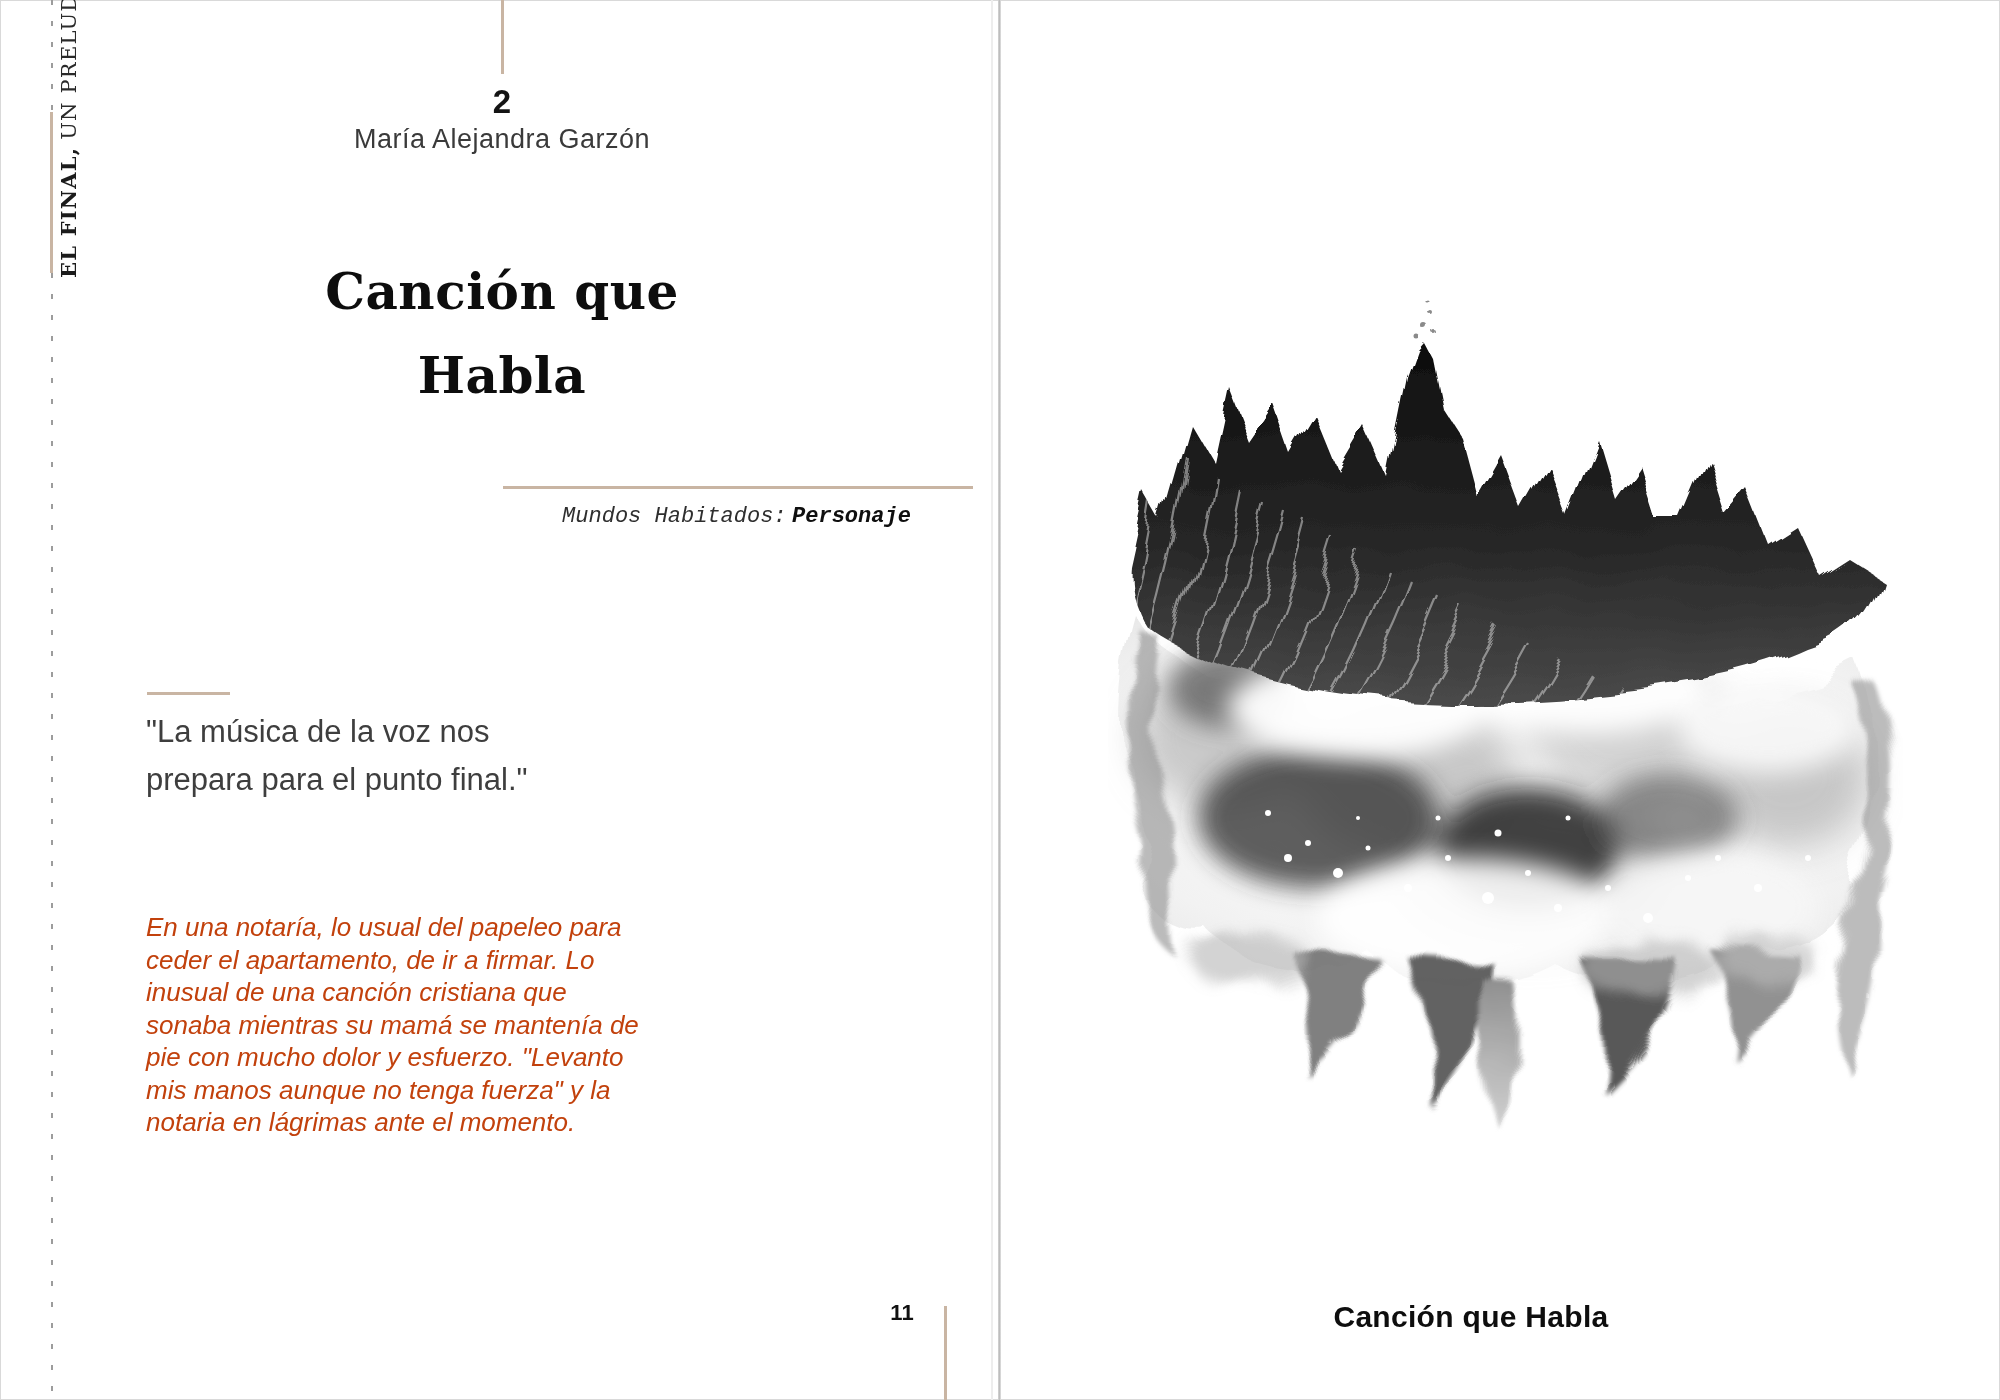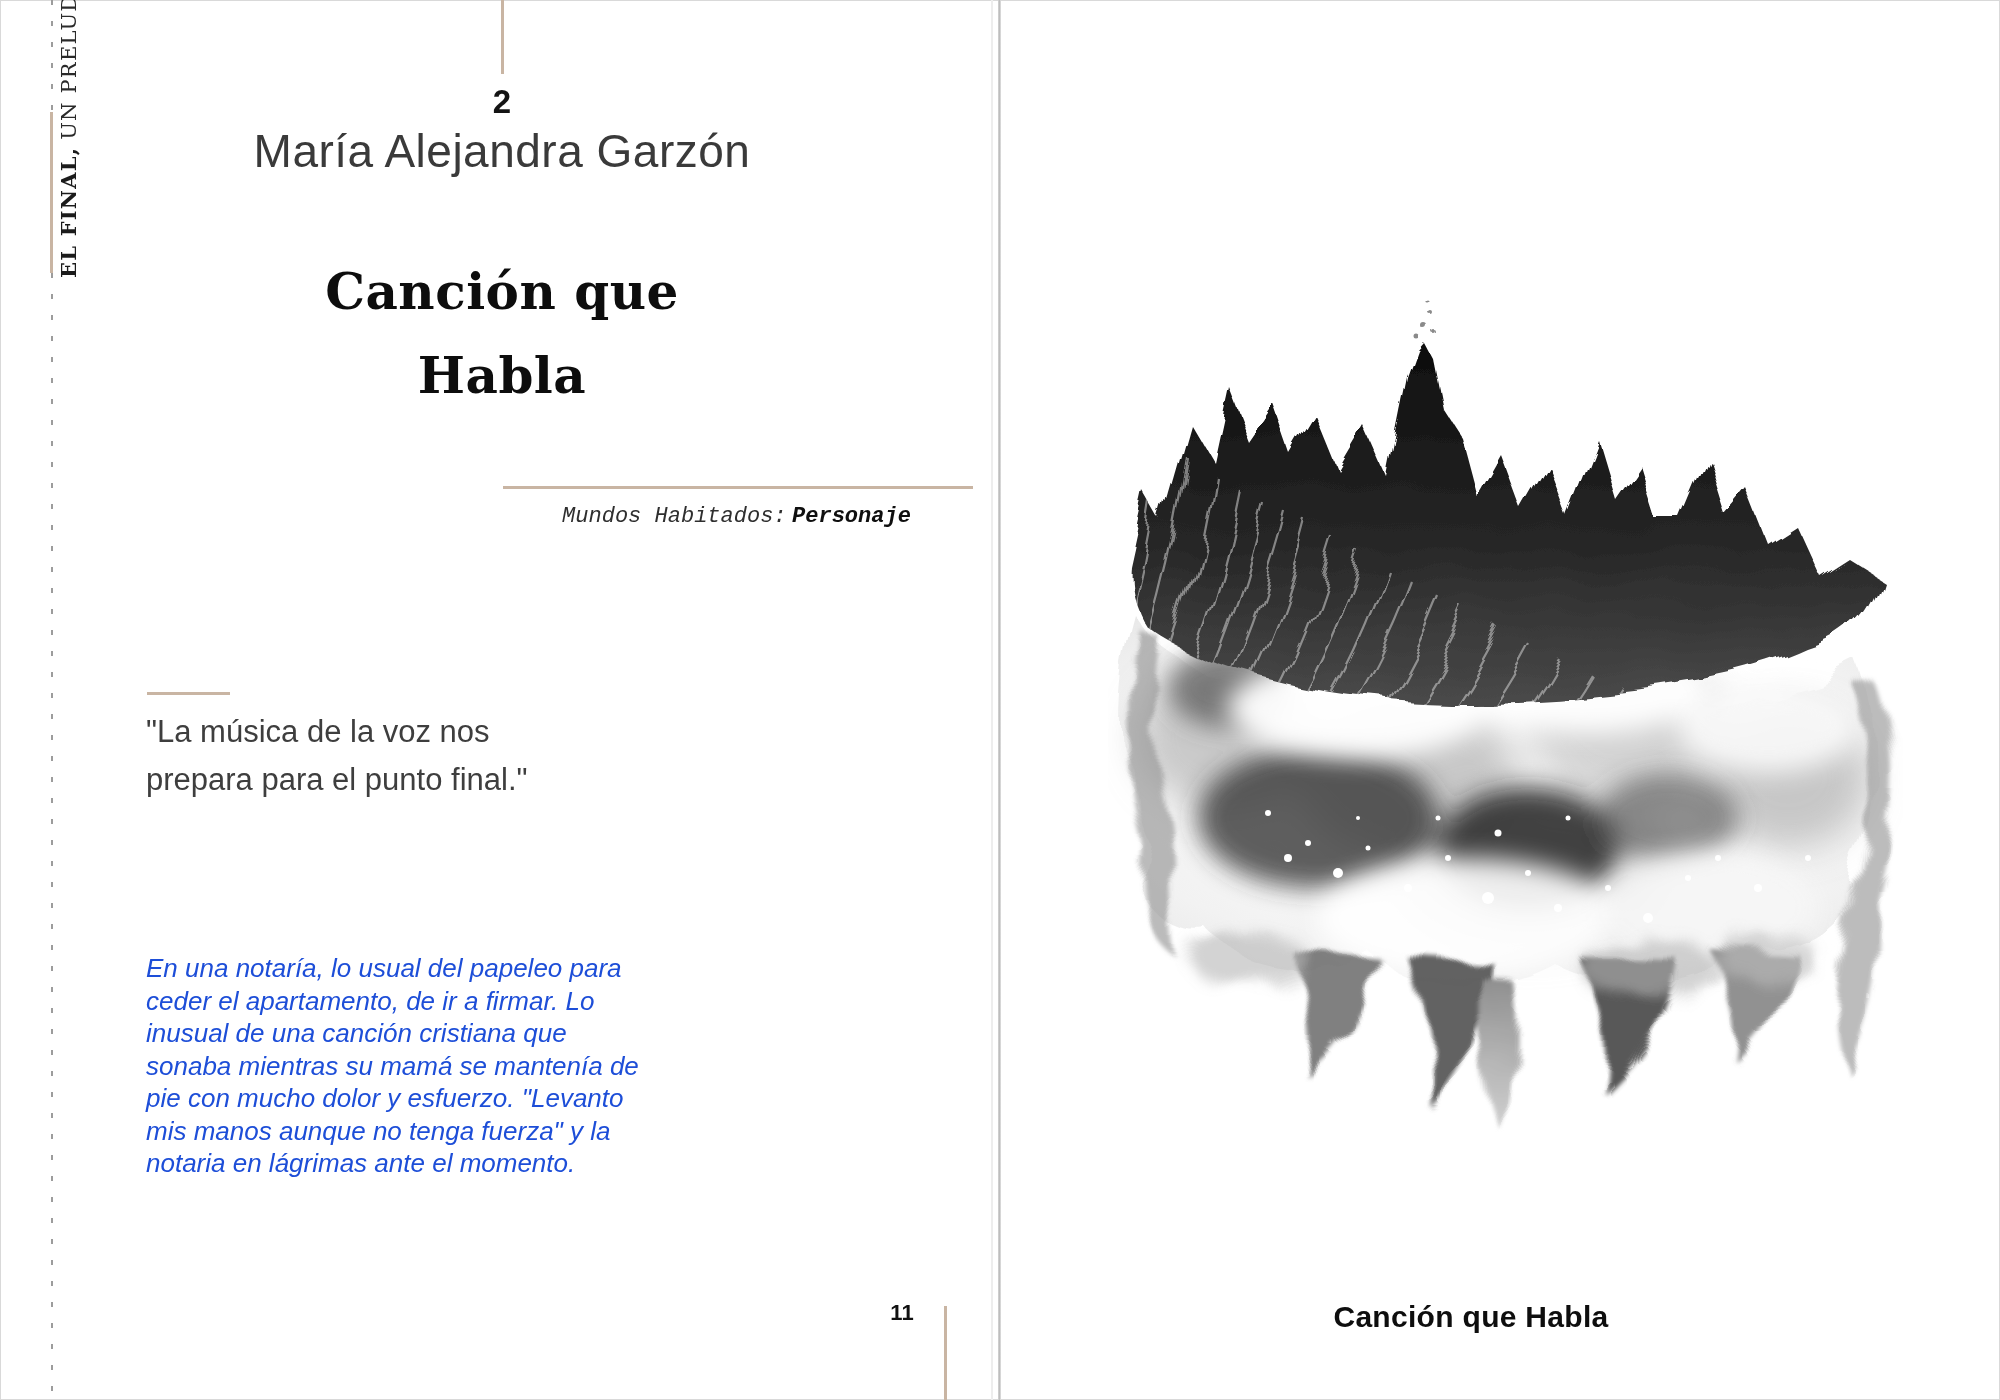--- a/index.html
+++ b/index.html
@@ -12,33 +12,33 @@
     background:repeating-linear-gradient(to bottom,#9c9c9c 0 5px,transparent 5px 21px);}
   .spine-accent{left:50px;top:112px;width:3px;height:161px;background:var(--accent);}
   .spine-label{left:56px;top:34px;height:244px;writing-mode:vertical-rl;transform:rotate(180deg);
     font-family:"DejaVu Serif",serif;font-size:21px;letter-spacing:1.2px;color:#1b1b1b;white-space:nowrap;}
   .spine-bold{font-weight:700;margin-bottom:7px;}
   .spine-regular{font-weight:400;color:#2a2a2a;}
 
   
   .top-rule-v{left:501px;top:0;width:3px;height:74px;background:var(--accent);}
   .chapter-number{left:0;top:83px;width:1004px;text-align:center;font-weight:700;font-size:33px;color:#141414;}
-  .author{left:0;top:124px;width:1004px;text-align:center;font-size:46px;color:#3a3a3a;letter-spacing:.5px;}
+  .author{left:0;top:124px;width:1004px;text-align:center;font-size:27px;color:#3a3a3a;letter-spacing:.5px;}
 
   .title{left:0;top:250px;width:1004px;text-align:center;font-family:"DejaVu Serif",serif;
     font-weight:700;font-size:50px;line-height:84px;color:#0d0d0d;letter-spacing:.5px;}
 
   .kicker-rule{left:503px;top:486px;width:470px;height:3px;background:var(--accent);}
   .kicker{left:500px;top:504px;width:473px;text-align:center;font-style:italic;font-size:22px;color:#2f2f2f;font-family:Liberation Mono, monospace;}
   .kicker-category{font-weight:700;color:#0f0f0f;margin-left:.25em;}
 
   .quote-rule{left:147px;top:692px;width:83px;height:3px;background:var(--accent);}
   .quote{left:146px;top:708px;width:440px;font-size:31px;line-height:48px;color:#3e3e3e;}
 
-  .body-text{left:146px;top:952px;width:500px;font-style:italic;font-size:26px;line-height:32.5px;color:#1d4ed8;}
+  .body-text{left:146px;top:911px;width:500px;font-style:italic;font-size:26px;line-height:32.5px;color:#c2410c;}
 
   .page-number{left:847px;top:1300px;width:110px;text-align:center;font-weight:700;font-size:22px;color:#101010;}
   .bottom-rule-v{left:944px;top:1306px;width:3px;height:94px;background:var(--accent);}
 
   
   .footer{left:93px;top:1329px;display:flex;align-items:center;}
   .footer .icon{width:27px;height:27px;margin-right:3px;display:block;}
   .footer-sep{width:3px;height:40px;background:#b8b8b8;margin:0 15px 0 14px;}
   .website{font-family:"DejaVu Serif",serif;font-size:27px;color:#4f4f4f;letter-spacing:.3px;}
 

